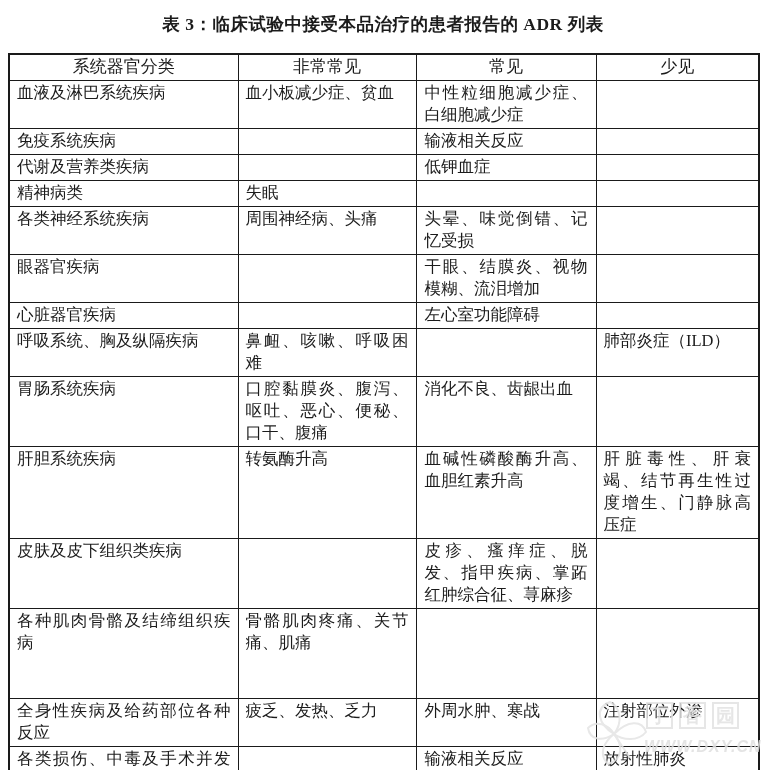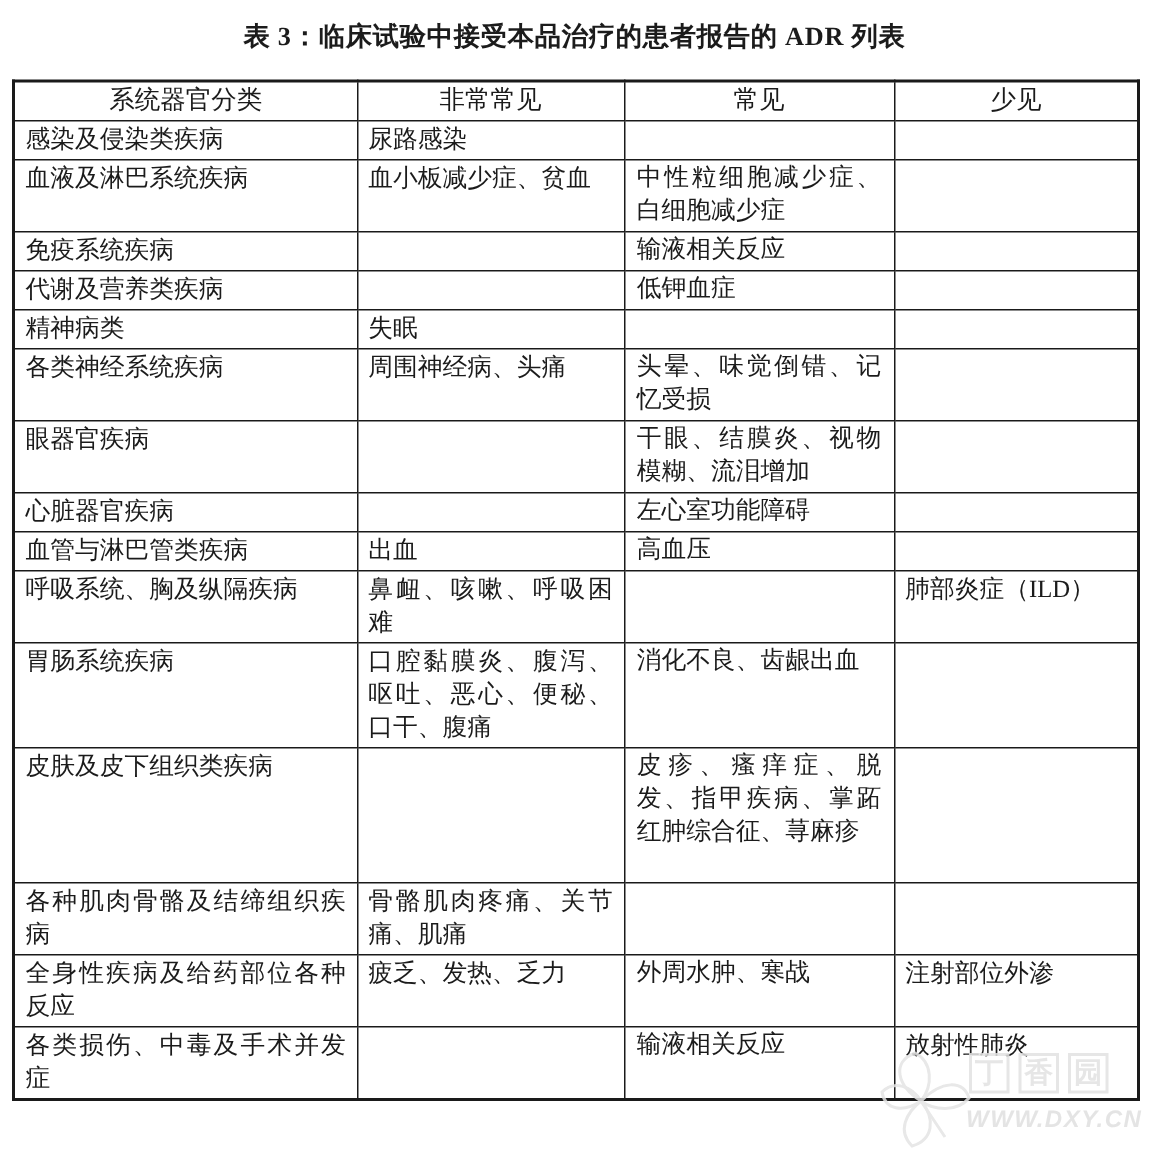--- a/index.html
+++ b/index.html
@@ -38,21 +38,21 @@
   }
   table.adr th {
     font-weight: normal;
     text-align: center;
     padding: 1px 4px 2px 4px;
     font-size: 17px;
   }
   table.adr td { padding: 1px 7px 2px 7px; }
   table.adr td.c0 { padding: 1px 7px 2px 7px; text-align: justify; }
   table.adr td.c1 { padding: 1px 7px 2px 7px; text-align: justify; }
-  table.adr td.c2 { padding: 1px 8px 2px 8px; text-align: justify; font-family: Liberation Mono, monospace; }
+  table.adr td.c2 { padding: 1px 8px 2px 8px; text-align: justify; }
   table.adr td.c3 { padding: 1px 7px 2px 7px; text-align: justify; margin-top: 40px; }
   
   table.adr tbody tr:nth-child(12) td { height: 90px; }
 
   .watermark {
     position: absolute;
     right: 2px; bottom: 10px;
     width: 180px; height: 78px;
     z-index: 2;
     pointer-events: none;
@@ -100,26 +100,20 @@
     <thead>
       <tr>
         <th>系统器官分类</th>
         <th>非常常见</th>
         <th>常见</th>
         <th>少见</th>
       </tr>
     </thead>
     <tbody id="adr-tbody">
         <tr>
-          <td class="c0">感染及侵染类疾病</td>
-          <td class="c1">尿路感染</td>
-          <td class="c2"></td>
-          <td class="c3"></td>
-        </tr>
-        <tr>
           <td class="c0">血液及淋巴系统疾病</td>
           <td class="c1">血小板减少症、贫血</td>
           <td class="c2">中性粒细胞减少症、白细胞减少症</td>
           <td class="c3"></td>
         </tr>
         <tr>
           <td class="c0">免疫系统疾病</td>
           <td class="c1"></td>
           <td class="c2">输液相关反应</td>
           <td class="c3"></td>
@@ -145,39 +139,39 @@
         <tr>
           <td class="c0">眼器官疾病</td>
           <td class="c1"></td>
           <td class="c2">干眼、结膜炎、视物模糊、流泪增加</td>
           <td class="c3"></td>
         </tr>
         <tr>
           <td class="c0">心脏器官疾病</td>
           <td class="c1"></td>
           <td class="c2">左心室功能障碍</td>
-          <td class="c3"></td>
-        </tr>
-        <tr>
-          <td class="c0">血管与淋巴管类疾病</td>
-          <td class="c1">出血</td>
-          <td class="c2">高血压</td>
           <td class="c3"></td>
         </tr>
         <tr>
           <td class="c0">呼吸系统、胸及纵隔疾病</td>
           <td class="c1">鼻衄、咳嗽、呼吸困难</td>
           <td class="c2"></td>
           <td class="c3">肺部炎症（ILD）</td>
         </tr>
         <tr>
           <td class="c0">胃肠系统疾病</td>
           <td class="c1">口腔黏膜炎、腹泻、呕吐、恶心、便秘、口干、腹痛</td>
           <td class="c2">消化不良、齿龈出血</td>
           <td class="c3"></td>
+        </tr>
+        <tr>
+          <td class="c0">肝胆系统疾病</td>
+          <td class="c1">转氨酶升高</td>
+          <td class="c2">血碱性磷酸酶升高、血胆红素升高</td>
+          <td class="c3">肝脏毒性、肝衰竭、结节再生性过度增生、门静脉高压症</td>
         </tr>
         <tr>
           <td class="c0">皮肤及皮下组织类疾病</td>
           <td class="c1"></td>
           <td class="c2">皮疹、瘙痒症、脱发、指甲疾病、掌跖红肿综合征、荨麻疹</td>
           <td class="c3"></td>
         </tr>
         <tr>
           <td class="c0">各种肌肉骨骼及结缔组织疾病</td>
           <td class="c1">骨骼肌肉疼痛、关节痛、肌痛</td>

